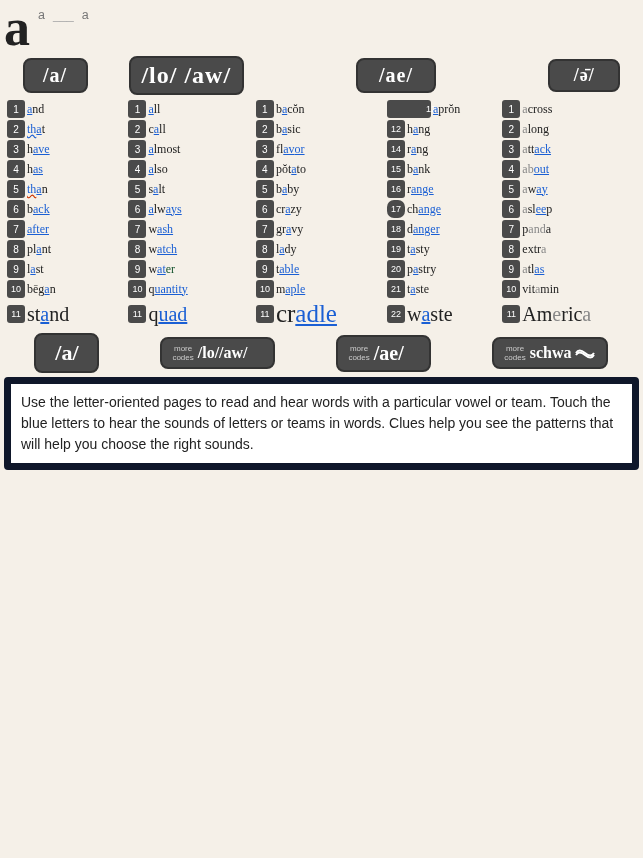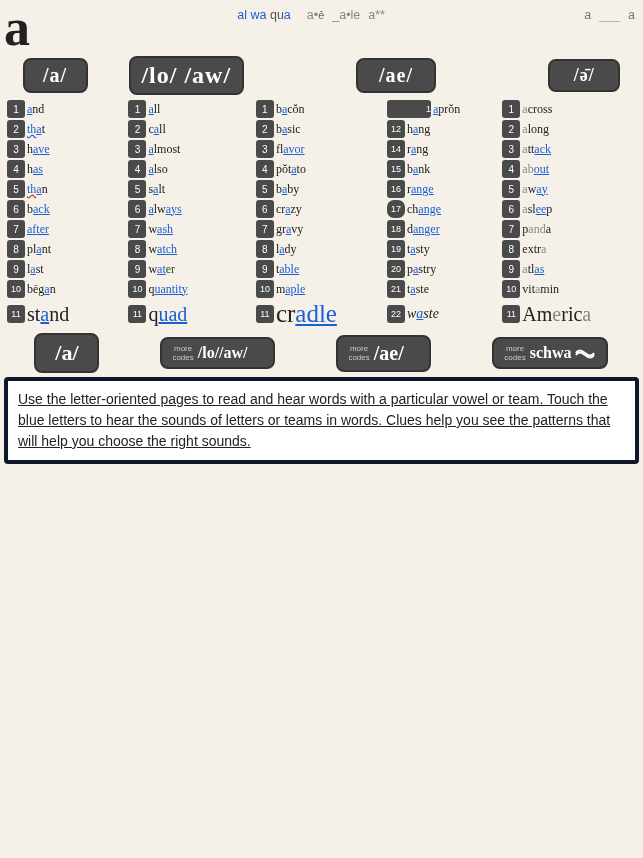--- a/index.html
+++ b/index.html
@@ -104,28 +104,27 @@
       cursor: pointer;
       font-family: Georgia, serif;
       display: flex;
       align-items: center;
       gap: 4px;
     }
 
     
     .description-box {
       background: white;
-      border: 4px solid #0f172a;
+      border: 7px solid #0f172a;
       border-radius: 4px;
       padding: 8px 10px;
       font-size: 14px;
       font-family: Arial, sans-serif;
       color: #222;
       line-height: 1.5;
-      text-decoration: underline;
     }
 
     table.word-grid tr td {
       border: none;
     }
 
     .grid-row td {
       padding: 0;
     }
 
@@ -141,28 +140,20 @@
   </style>
 </head>
 <body>
 
 <div class="main-container">
 
   <div style="display:flex; align-items:flex-start; margin-bottom:2px;">
 
     <div class="big-a">a</div>
 
-    <div style="flex:1; display:flex; flex-direction:column; align-items:center; padding-top:2px;">
-      <div style="display:flex; gap:8px; font-size:12.5px; color:#555; font-family:Arial,sans-serif; margin-bottom:3px; align-items:baseline;">
-        <span><span style="color:#1a5fd4;">al</span> <span style="color:#1a5fd4;">wa</span> qu<span style="color:#1a5fd4;">a</span></span>
-        <span style="margin-left:8px;"><span style="color:#888;">a•</span><span style="color:#666; font-size:11px;">ē</span></span>
-        <span><span style="color:#888;">_a•le</span></span>
-        <span style="color:#888;">a**</span>
-      </div>
-    </div>
 
     <div style="display:flex; flex-direction:column; align-items:center; margin-right:4px; padding-top:2px;">
       <div style="display:flex; gap:8px; font-size:12.5px; color:#777; font-family:Arial,sans-serif; margin-bottom:3px;">
         <span>a</span>
         <span style="color:#aaa;">___</span>
         <span>a</span>
       </div>
     </div>
   </div>
 
@@ -529,21 +520,21 @@
       </td>
       <td class="col3 thin-divider">
         <div class="word-cell">
           <span class="row-num" style="font-size:9px;">11</span>
           <span class="word-text" style="font-size:25px;">cr<span class="blue-letter">adle</span></span>
         </div>
       </td>
       <td class="col4 thin-divider">
         <div class="word-cell">
           <span class="row-num" style="font-size:9px;">22</span>
-          <span class="word-text" style="font-size:14px;font-style:italic;">w<span class="blue-letter">a</span>ste</span>
+          <span class="word-text" style="font-size:20px;">w<span class="blue-letter">a</span>ste</span>
         </div>
       </td>
       <td class="col5 thin-divider">
         <div class="word-cell">
           <span class="row-num" style="font-size:9px;">11</span>
           <span class="word-text" style="font-size:20px;">Am<span style="color:#888;">e</span>ric<span style="color:#888;">a</span></span>
         </div>
       </td>
     </tr>
 

